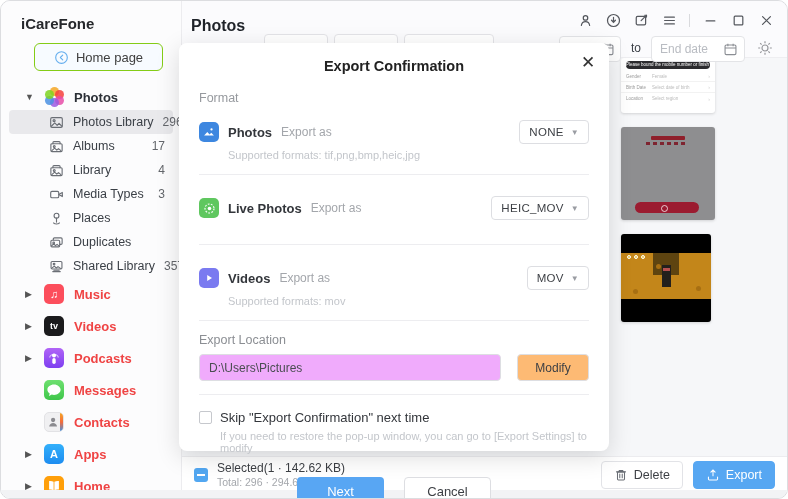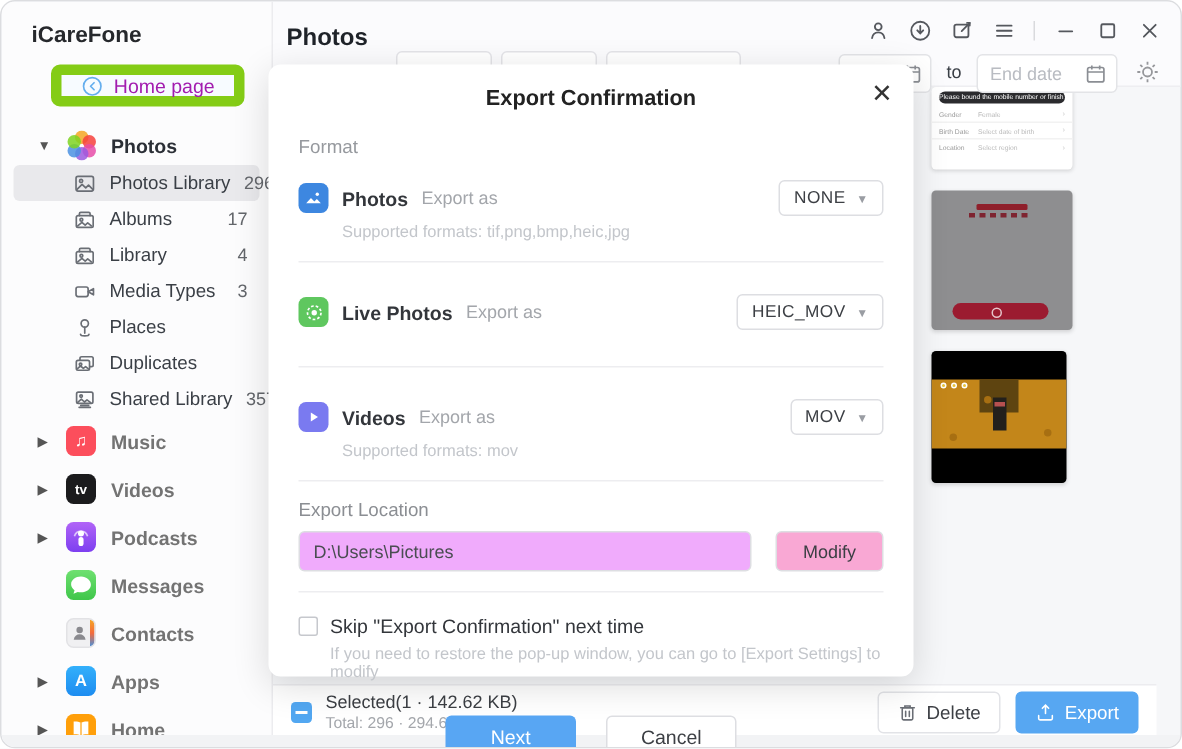--- a/index.html
+++ b/index.html
@@ -4,39 +4,39 @@
 <style>
   * { margin:0; padding:0; box-sizing:border-box; }
   html,body { background:#ffffff; font-family:"Liberation Sans", sans-serif; }
   .window { position:relative; width:788px; height:499px; background:#f6f7f9;
             border:1px solid #dcdde0; border-radius:10px; overflow:hidden; }
 
   
   .sidebar { position:absolute; left:0; top:0; width:181px; height:100%;
              background:#fcfcfd; border-right:1px solid #ececef; z-index:1; }
   .brand { padding:14px 0 0 20px; font-size:15px; font-weight:bold; color:#26282c; }
-  .home-btn { margin:11px 18px 13px 33px; height:28px; border:7px solid #84cc16;
-              border-radius:6px; background:#f7fbff; color:#a21caf; font-size:13px;
+  .home-btn { margin:11px 18px 13px 33px; height:28px; border:1px solid #84cc16;
+              border-radius:6px; background:#f7fbff; color:#404040; font-size:13px;
               display:flex; align-items:center; justify-content:center; gap:7px; cursor:pointer; }
   .nav { }
   .grp-head { height:26px; display:flex; align-items:center; padding-left:24px; gap:10px; }
   .arr { width:9px; font-size:9px; color:#555; flex:none; }
   .grp-lbl { font-size:13px; font-weight:bold; color:#2b2f36; }
   .subitem { height:24px; margin:0 8px; padding:0 8px 0 40px; display:flex; align-items:center;
              gap:9px; border-radius:4px; cursor:pointer; }
   .subitem.selected { background:#e9e9ec; }
   .si { width:15px; height:15px; flex:none; display:flex; align-items:center; }
   .si svg { width:15px; height:15px; stroke:#6a6e75; fill:none; stroke-width:1.2;
             stroke-linecap:round; stroke-linejoin:round; }
   .subitem .lbl { font-size:12.5px; color:#3a3f46; flex:1; white-space:nowrap; }
   .subitem .cnt { font-size:12px; color:#63666b; }
   .topitem { height:32px; display:flex; align-items:center; padding-left:24px; gap:10px; cursor:pointer; }
   .appicon { width:20px; height:20px; border-radius:5px; flex:none; display:flex;
              align-items:center; justify-content:center; overflow:hidden; position:relative; }
-  .topitem .lbl { font-size:13px; font-weight:bold; color:#737373; }
+  .topitem .lbl { font-size:13px; font-weight:bold; color:#ef4444; }
   .noarr { margin-left:19px; }
 
   .ic-music { background:#fc4e5c; color:#fff; font-size:11px; }
   .ic-tv { background:#1b1b1d; color:#fff; font-size:9px; font-weight:bold; }
   .ic-podcasts { background:linear-gradient(#b164f7,#7d3ff0); }
   .ic-messages { background:linear-gradient(#6ee070,#3fc64a); }
   .ic-contacts { background:#f0f0f2; border:1px solid #e2e2e5; }
   .ic-contacts .tab { position:absolute; right:0; top:0; width:3px; height:100%;
                       background:linear-gradient(#f5a623,#f56b3c,#4a90d9); }
   .ic-apps { background:linear-gradient(#33b0fb,#1d8cf0); color:#fff; font-size:11px; font-weight:bold; }
@@ -122,37 +122,37 @@
               font-size:11.5px; color:#3c3f44; letter-spacing:.3px; cursor:pointer; }
   .dd-arr { font-size:8px; color:#9a9da3; }
   .m-supported { margin:5px 0 0 29px; font-size:11px; color:#c3c6cb; }
   .m-div { border-top:1px solid #ededf0; margin-top:13px; }
   .m-div.sp { margin-top:24px; }
   .m-loc-lbl { margin-top:12px; font-size:12.5px; color:#8b8e93; }
   .m-loc-row { display:flex; gap:16px; margin-top:7px; }
   .m-loc-input { flex:1; height:27px; border:1px solid #dddee2; border-radius:4px; padding:0 9px;
                  font-size:12px; color:#4a4d52; outline:none; background:#f0abfc;
                  font-family:"Liberation Sans", sans-serif; }
-  .modify-btn { width:72px; height:27px; border:1px solid #dddee2; border-radius:4px; background:#f9a8d4;
+  .modify-btn { width:72px; height:27px; border:1px solid #dddee2; border-radius:4px; background:#fdba74;
                 font-size:12px; color:#3c3f44; display:flex; align-items:center; justify-content:center;
                 cursor:pointer; }
   .m-skip-row { display:flex; align-items:center; gap:8px; margin-top:15px; }
   .chk { width:13px; height:13px; border:1px solid #c6c8cd; border-radius:2px; background:#fff;
          flex:none; cursor:pointer; }
   .m-skip-lbl { font-size:13px; color:#33363b; }
   .m-skip-help { margin:5px 0 0 21px; font-size:11px; color:#c3c6cb; }
   .m-btn-row { display:flex; justify-content:center; gap:20px; margin-top:23px; }
   .btn-next { width:87px; height:28px; background:#58a6f3; border-radius:4px; color:#fff;
               font-size:13px; display:flex; align-items:center; justify-content:center; cursor:pointer; }
   .btn-cancel { width:87px; height:28px; background:#fff; border:1px solid #dddee2; border-radius:4px;
                 color:#3c3f44; font-size:13px; display:flex; align-items:center; justify-content:center;
                 cursor:pointer; }
 
   
-  .statusbar { position:absolute; left:181px; right:16px; top:455px; height:36px; background:#fff;
+  .statusbar { position:absolute; left:181px; right:0; top:455px; height:36px; background:#fff;
                border-top:1px solid #ececef; display:flex; align-items:center; padding:0 12px; z-index:3; }
   .sel-chk { width:14px; height:14px; background:#52a7f1; border-radius:3px; position:relative;
              flex:none; cursor:pointer; }
   .sel-chk::after { content:""; position:absolute; left:3px; top:6px; width:8px; height:2px; background:#fff; }
   .sel-texts { margin-left:9px; flex:1; }
   .sel-main { font-size:12px; color:#3c3f44; }
   .sel-sub { font-size:10.5px; color:#a4a7ac; margin-top:1px; }
   .sbtn { height:28px; border:1px solid #e2e3e7; border-radius:4px; background:#fff; display:flex;
           align-items:center; justify-content:center; gap:6px; font-size:12.5px; color:#3c3f44;
           padding:0 12px; margin-left:10px; cursor:pointer; }

